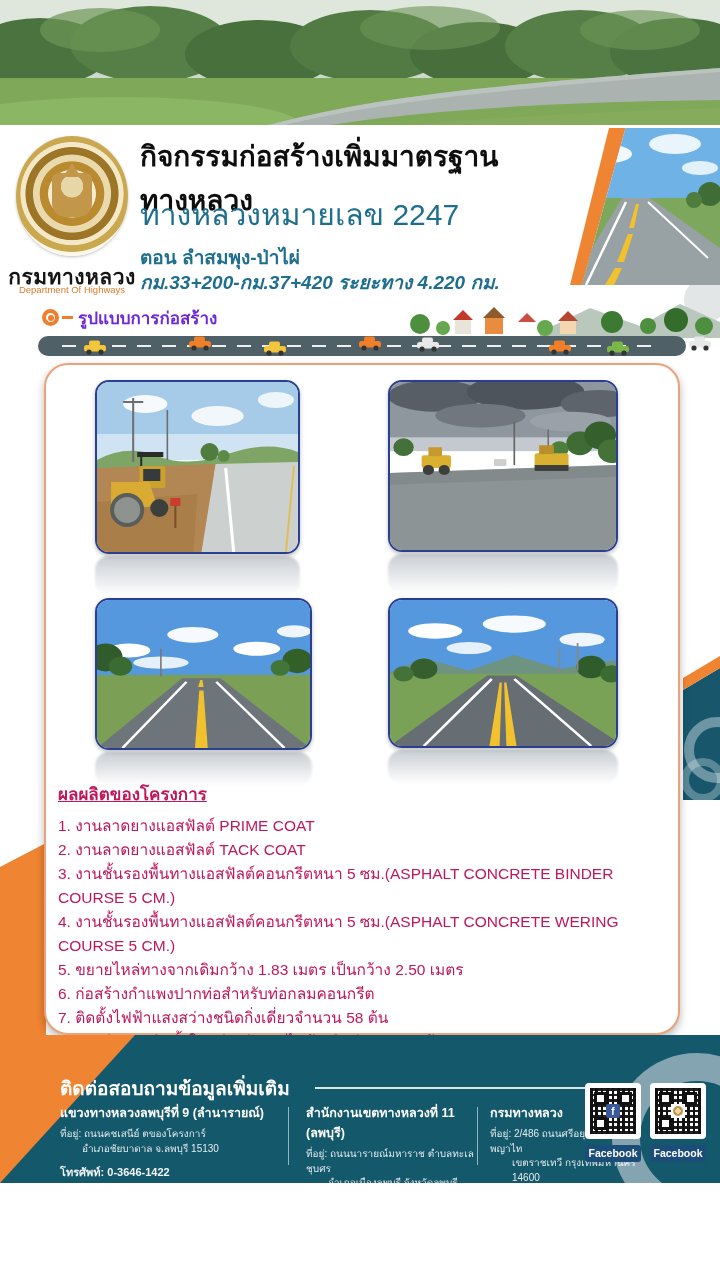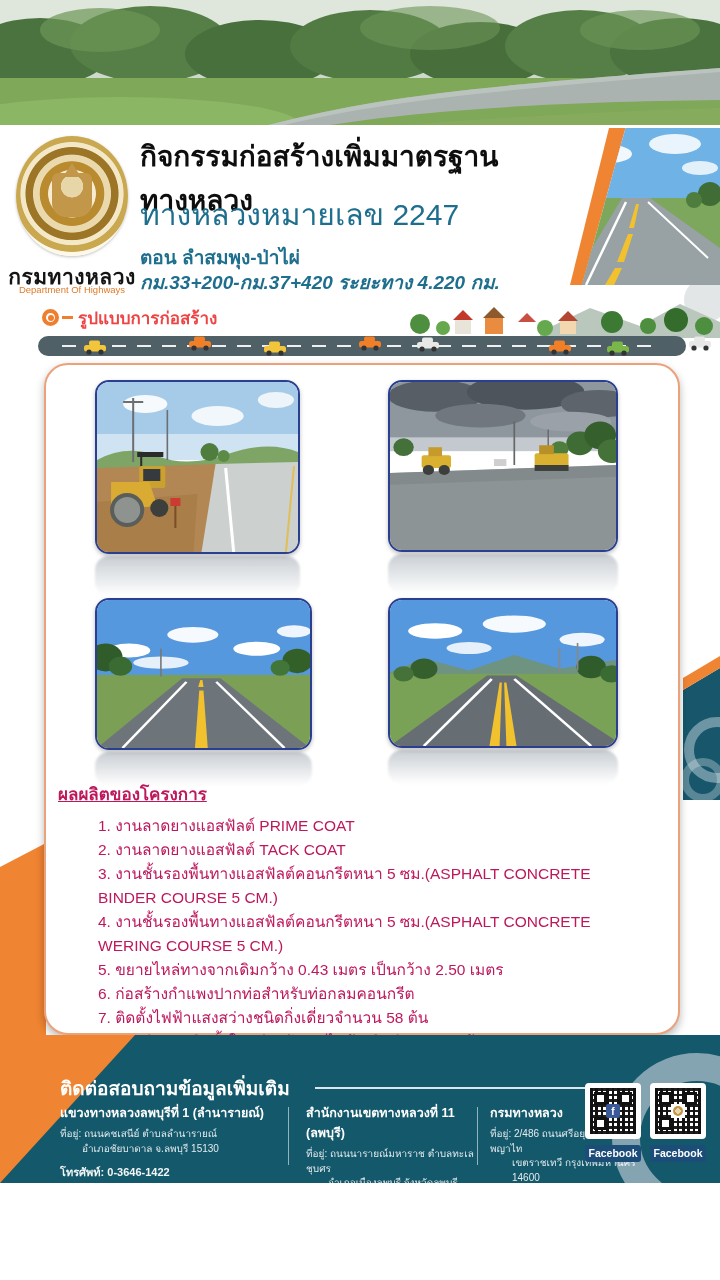--- a/index.html
+++ b/index.html
@@ -33,41 +33,41 @@
   .hero .pic { position:absolute; inset:0; clip-path:polygon(37% 0, 100% 0, 100% 100%, 8% 100%); }
   .circle-tr { left:684px; top:278px; width:44px; height:44px; border-radius:50%; background:#e2e6e7; }
 
   
   .deco-banner { left:0; top:296px; width:720px; height:66px; }
   .cons-label { left:42px; top:304px; display:flex; align-items:center; }
   .bullseye { width:17px; height:17px; border:4px solid #ef7f2e; border-radius:50%; background:#fff;
     display:flex; align-items:center; justify-content:center; }
   .bullseye .dot { width:6px; height:6px; background:#ef7f2e; border-radius:50%; }
   .dash { width:11px; height:3px; background:#ef7f2e; margin:0 5px 0 3px; }
-  .cons-text { font-size:17px; font-weight:bold; color:#ef4444; }
+  .cons-text { font-size:17px; font-weight:bold; color:#6d28d9; }
 
   
   .card { left:44px; top:363px; width:636px; height:672px; background:#fff;
     border:2px solid #eba27b; border-radius:24px; box-shadow:0 4px 8px rgba(0,0,0,.28); }
   .photo { border:2px solid #2a3f8f; border-radius:14px; overflow:hidden; box-shadow:0 2px 4px rgba(0,0,0,.25); }
   .photo svg { display:block; width:100%; height:100%; }
   .refl { border-radius:14px; background:linear-gradient(to bottom, rgba(88,104,120,.32), rgba(255,255,255,0)); filter:blur(1px); }
   .p1 { left:95px;  top:380px; width:205px; height:174px; }
   .r1 { left:95px;  top:556px; width:205px; height:40px; }
   .p2 { left:388px; top:380px; width:230px; height:172px; }
   .r2 { left:388px; top:554px; width:230px; height:40px; }
   .p3 { left:95px;  top:598px; width:217px; height:152px; }
   .r3 { left:95px;  top:752px; width:217px; height:34px; }
   .p4 { left:388px; top:598px; width:230px; height:150px; }
   .r4 { left:388px; top:750px; width:230px; height:34px; }
 
   
   .outputs { left:58px; top:780px; width:592px; color:#be185d; }
   .outputs h2 { font-size:17px; font-weight:bold; text-decoration:underline; margin-bottom:7px; }
-  .outputs .item { font-size:15.5px; line-height:24px;margin-left:40px; }
+  .outputs .item { font-size:15.5px; line-height:24px; }
 
   
   .left-orange { left:0; top:843px; width:46px; height:192px; }
   .right-wedge { left:683px; top:650px; width:37px; height:150px; }
 
   
   .footer { left:0; top:1035px; width:720px; height:148px; background:#14586b; overflow:hidden;text-decoration:underline; }
   .footer .tri { position:absolute; left:0; top:0; }
   .ring { position:absolute; left:612px; top:18px; width:170px; height:170px; border-radius:50%;
     border:28px solid rgba(165,186,199,.78); }
@@ -320,38 +320,38 @@
     </svg>
   </div>
   <div class="abs refl r4"></div>
 
   <div class="abs outputs">
     <h2>ผลผลิตของโครงการ</h2>
     <div class="item">1. งานลาดยางแอสฟัลต์ PRIME COAT</div>
     <div class="item">2. งานลาดยางแอสฟัลต์ TACK COAT</div>
     <div class="item">3. งานชั้นรองพื้นทางแอสฟัลต์คอนกรีตหนา 5 ซม.(ASPHALT CONCRETE BINDER COURSE 5 CM.)</div>
     <div class="item">4. งานชั้นรองพื้นทางแอสฟัลต์คอนกรีตหนา 5 ซม.(ASPHALT CONCRETE WERING COURSE 5 CM.)</div>
-    <div class="item">5. ขยายไหล่ทางจากเดิมกว้าง  0.43 เมตร เป็นกว้าง 2.50 เมตร</div>
+    <div class="item">5. ขยายไหล่ทางจากเดิมกว้าง  1.83 เมตร เป็นกว้าง 2.50 เมตร</div>
     <div class="item">6. ก่อสร้างกำแพงปากท่อสำหรับท่อกลมคอนกรีต</div>
     <div class="item">7. ติดตั้งไฟฟ้าแสงสว่างชนิดกิ่งเดี่ยวจำนวน 58 ต้น</div>
     <div class="item">8. งานกำหนดติดตั้งใหม่สำหรับเสาไฟฟ้าเดิมจำนวน 63 ต้น</div>
     <div class="item">9. ติดตั้งอุปกรณ์อำนวยความปลอดภัย</div>
   </div>
 
   <div class="abs footer">
     <svg class="tri" width="140" height="148">
       <polygon points="0,0 135,0 0,148" fill="#ef8432"></polygon>
     </svg>
     <div class="ring"></div>
     <div class="f-head">ติดต่อสอบถามข้อมูลเพิ่มเติม</div>
     <div class="f-rule"></div>
 
     <div class="office o1">
-      <div class="name">แขวงทางหลวงลพบุรีที่ 1 (ลำนารายณ์)</div>
-      <div class="line">ที่อยู่: ถนนคชเสนีย์ ตำบลลำนารายณ์</div>
+      <div class="name">แขวงทางหลวงลพบุรีที่ 9 (ลำนารายณ์)</div>
+      <div class="line">ที่อยู่: ถนนคชเสนีย์ ตของโครงการ์</div>
       <div class="line indent">อำเภอชัยบาดาล จ.ลพบุรี 15130</div>
       <div class="phone">โทรศัพท์: 0-3646-1422</div>
     </div>
     <div class="vdiv vd1"></div>
     <div class="office o2">
       <div class="name">สำนักงานเขตทางหลวงที่ 11 (ลพบุรี)</div>
       <div class="line">ที่อยู่: ถนนนารายณ์มหาราช ตำบลทะเลชุบศร</div>
       <div class="line indent">อำเภอเมืองลพบุรี จังหวัดลพบุรี 15000</div>
 
     </div>

